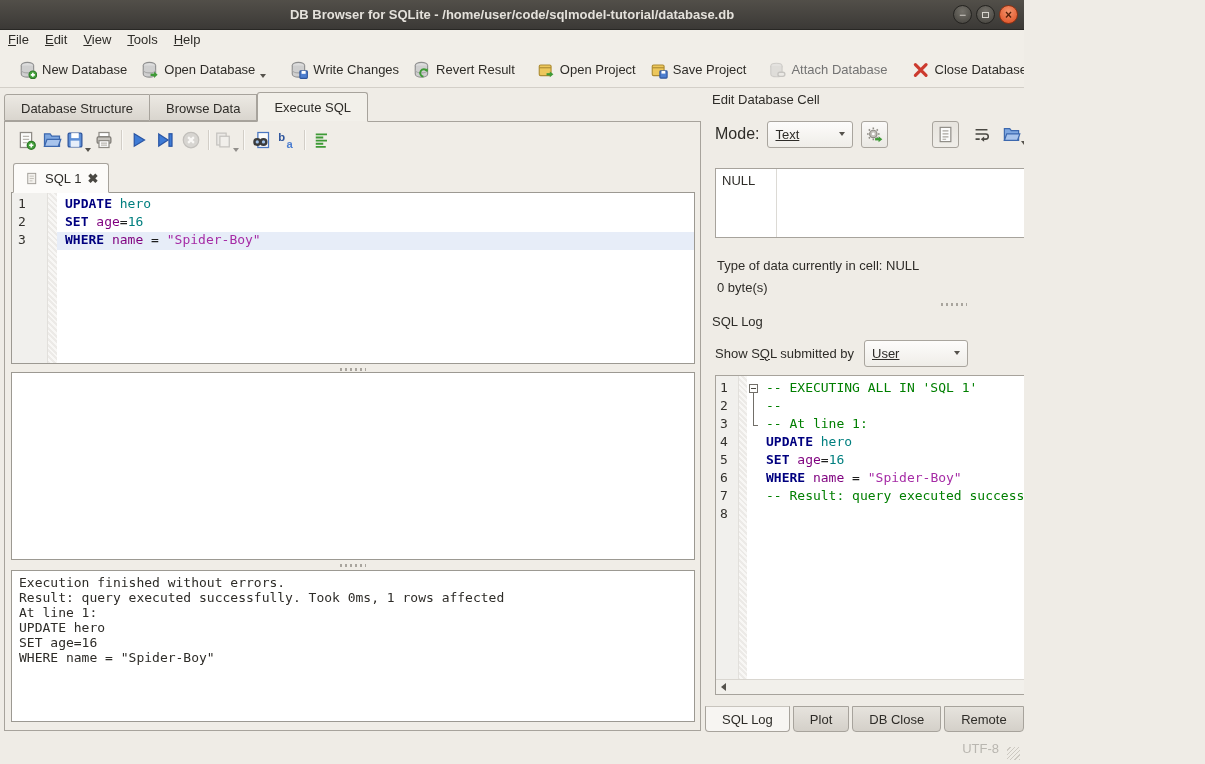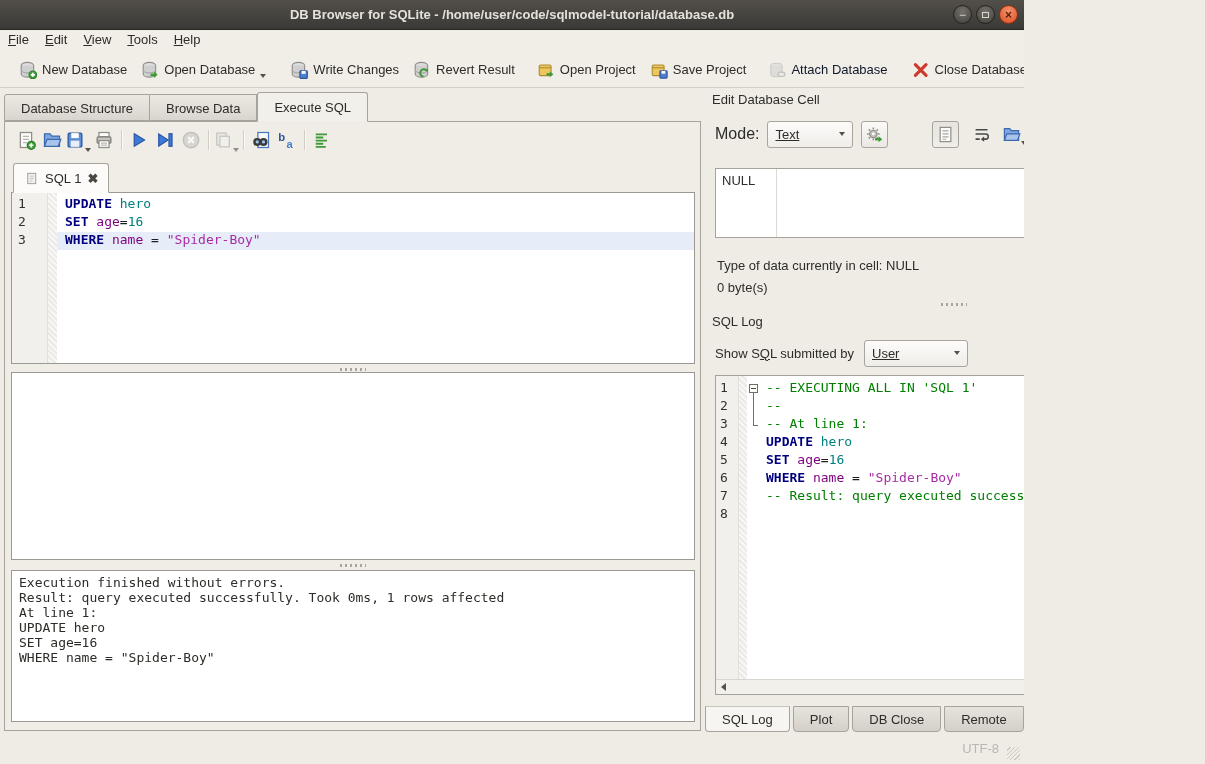--- a/index.html
+++ b/index.html
@@ -18,21 +18,21 @@
   .winbtn.close{background:radial-gradient(circle at 50% 32%,#F4946D,#DE4C1F);border-color:#8C3113;color:#54200A;font-weight:bold;}
 
   
   .menubar{height:22px;background:#F1EEE8;display:flex;align-items:flex-start;padding-left:0;}
   .menu-item{display:inline-block;padding:2px 8px;font-size:13px;}
   .menu-item::first-letter{text-decoration:underline;}
   .toolbar{height:36px;background:#F1EEE8;border-bottom:1px solid #D3CFC8;display:flex;align-items:center;
     padding:0 4px;box-sizing:border-box;}
   .tb-btn{display:flex;align-items:center;gap:5px;padding:4px 7px;font-size:13px;border-radius:3px;}
   .tb-btn .tb-label{white-space:nowrap;}
-  .tb-btn.disabled .tb-label{color:#0f172a;}
+  .tb-btn.disabled .tb-label{color:#737373;}
   .tb-btn.disabled .icon{opacity:.55;filter:grayscale(.6);}
   .tb-handle{width:4px;height:22px;margin:0 4px;
     background-image:repeating-linear-gradient(180deg,#C6C2BB 0 1px,transparent 1px 3px);background-size:1px 100%;background-position:1px 0;background-repeat:no-repeat;}
   .tb-sep{width:1px;height:24px;background:#D5D1CA;box-shadow:1px 0 0 #FBFAF8;margin:0 5px;}
   .icon{width:18px;height:18px;display:inline-flex;flex:none;}
   .icon svg{width:100%;height:100%;}
   .caret{width:0;height:0;border-left:3.5px solid transparent;border-right:3.5px solid transparent;
     border-top:4.5px solid #55524C;align-self:flex-end;margin:0 0 1px 0;}
 
   

